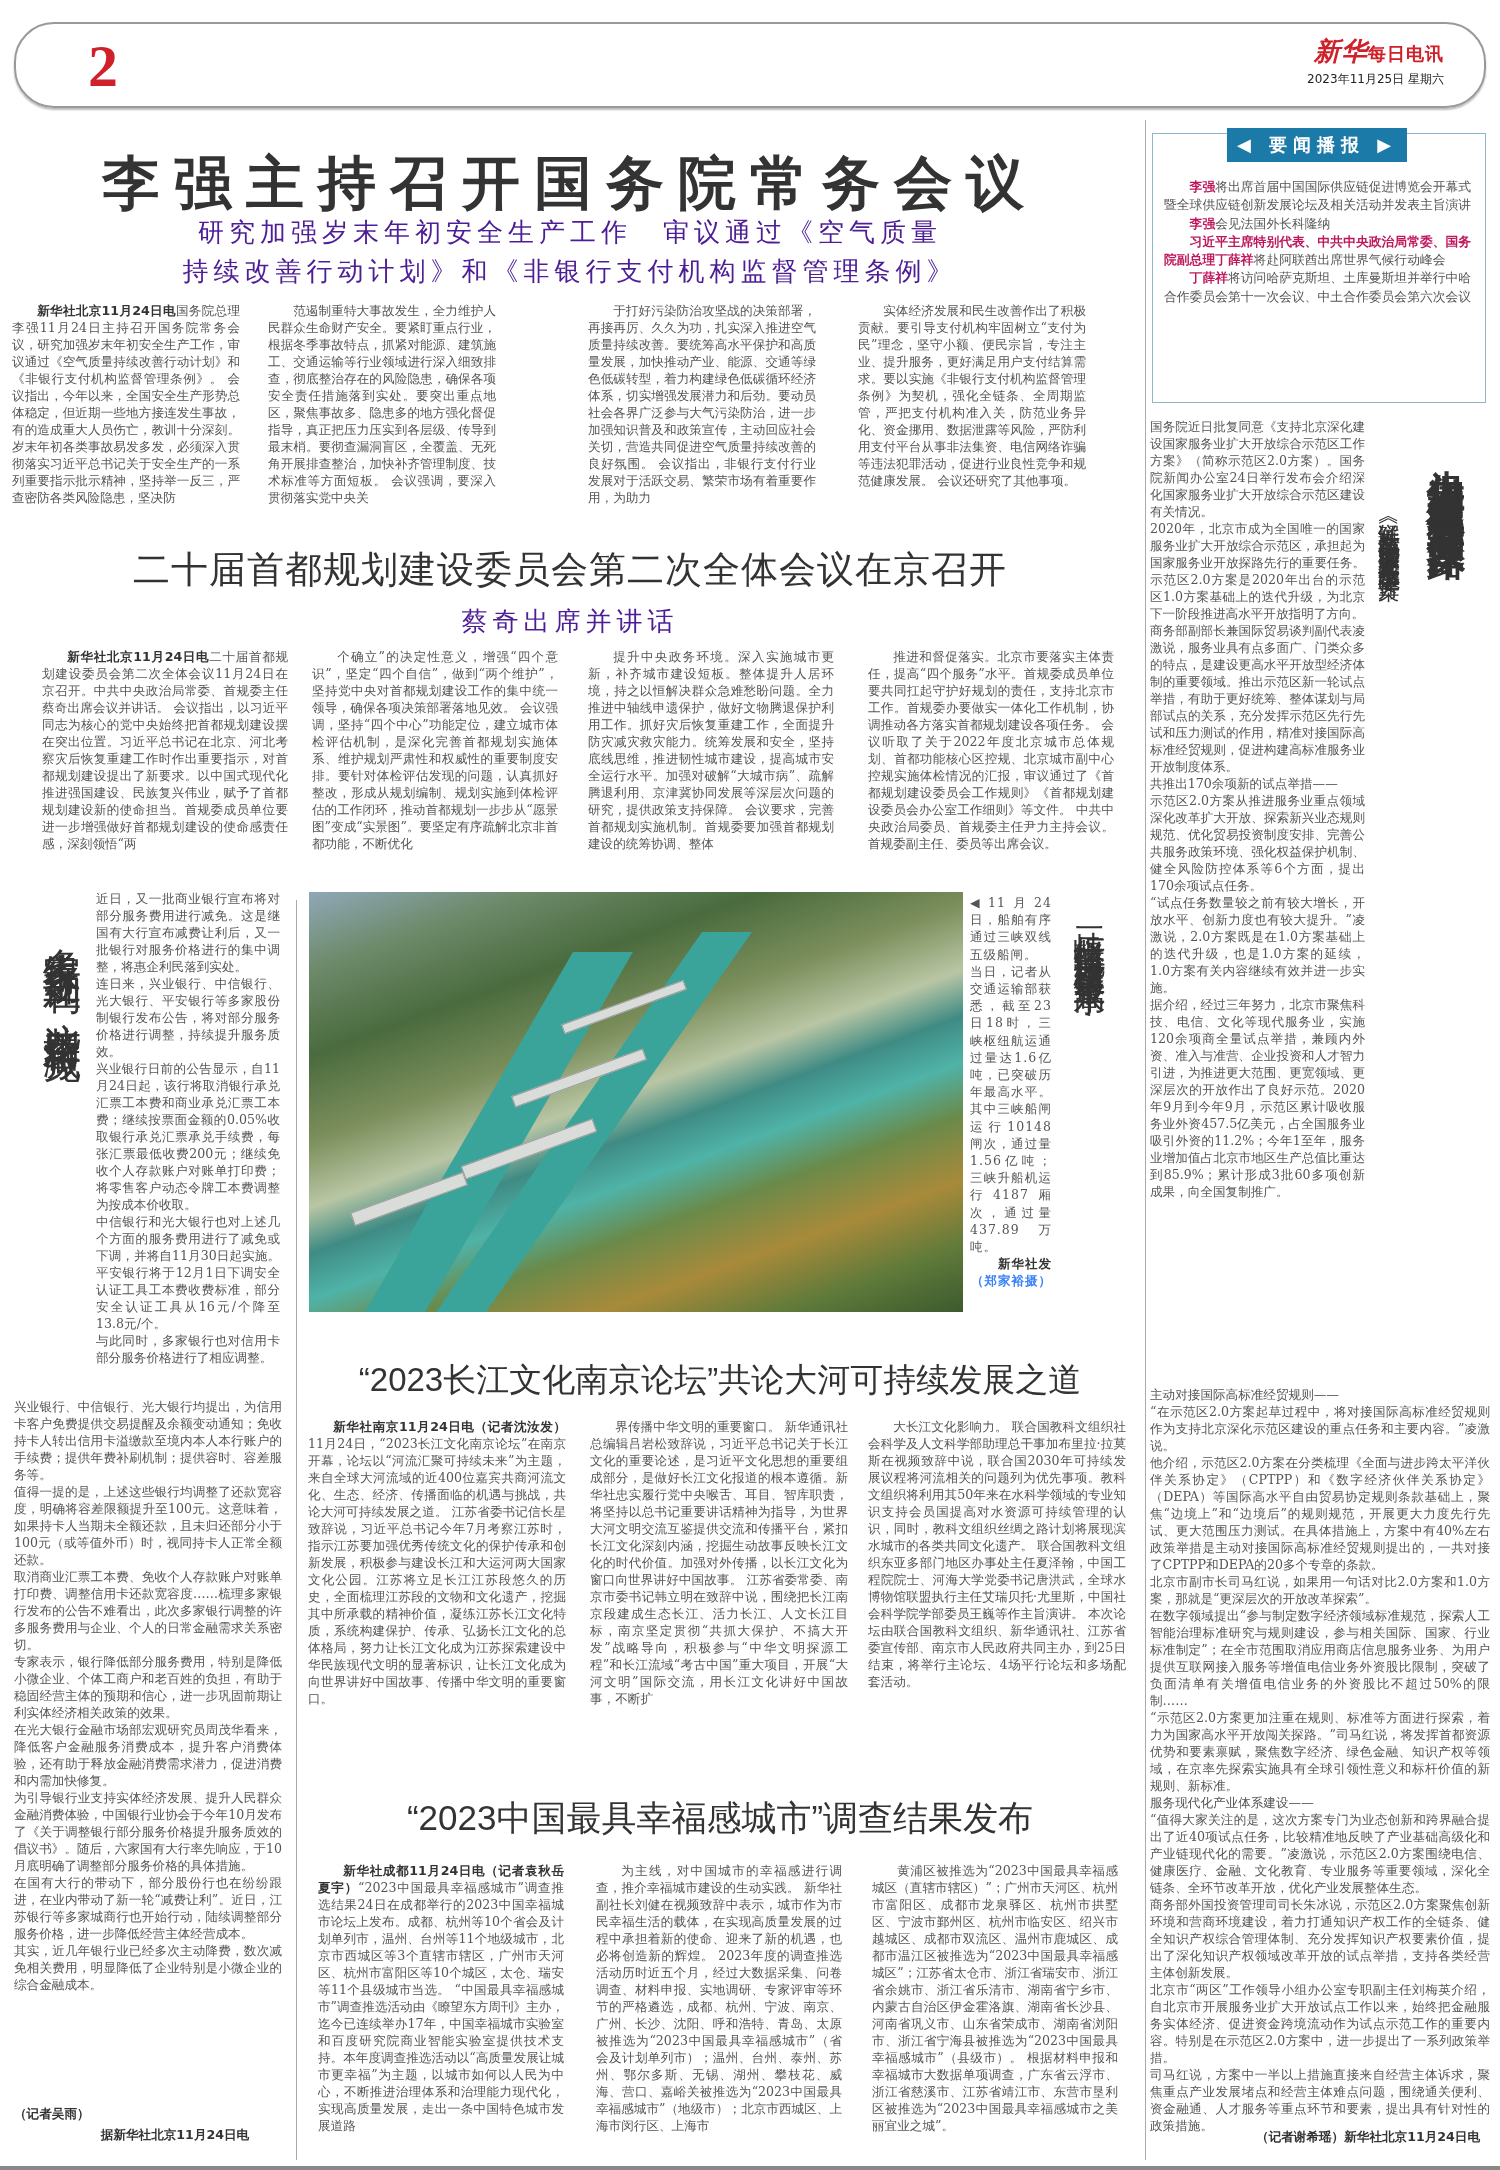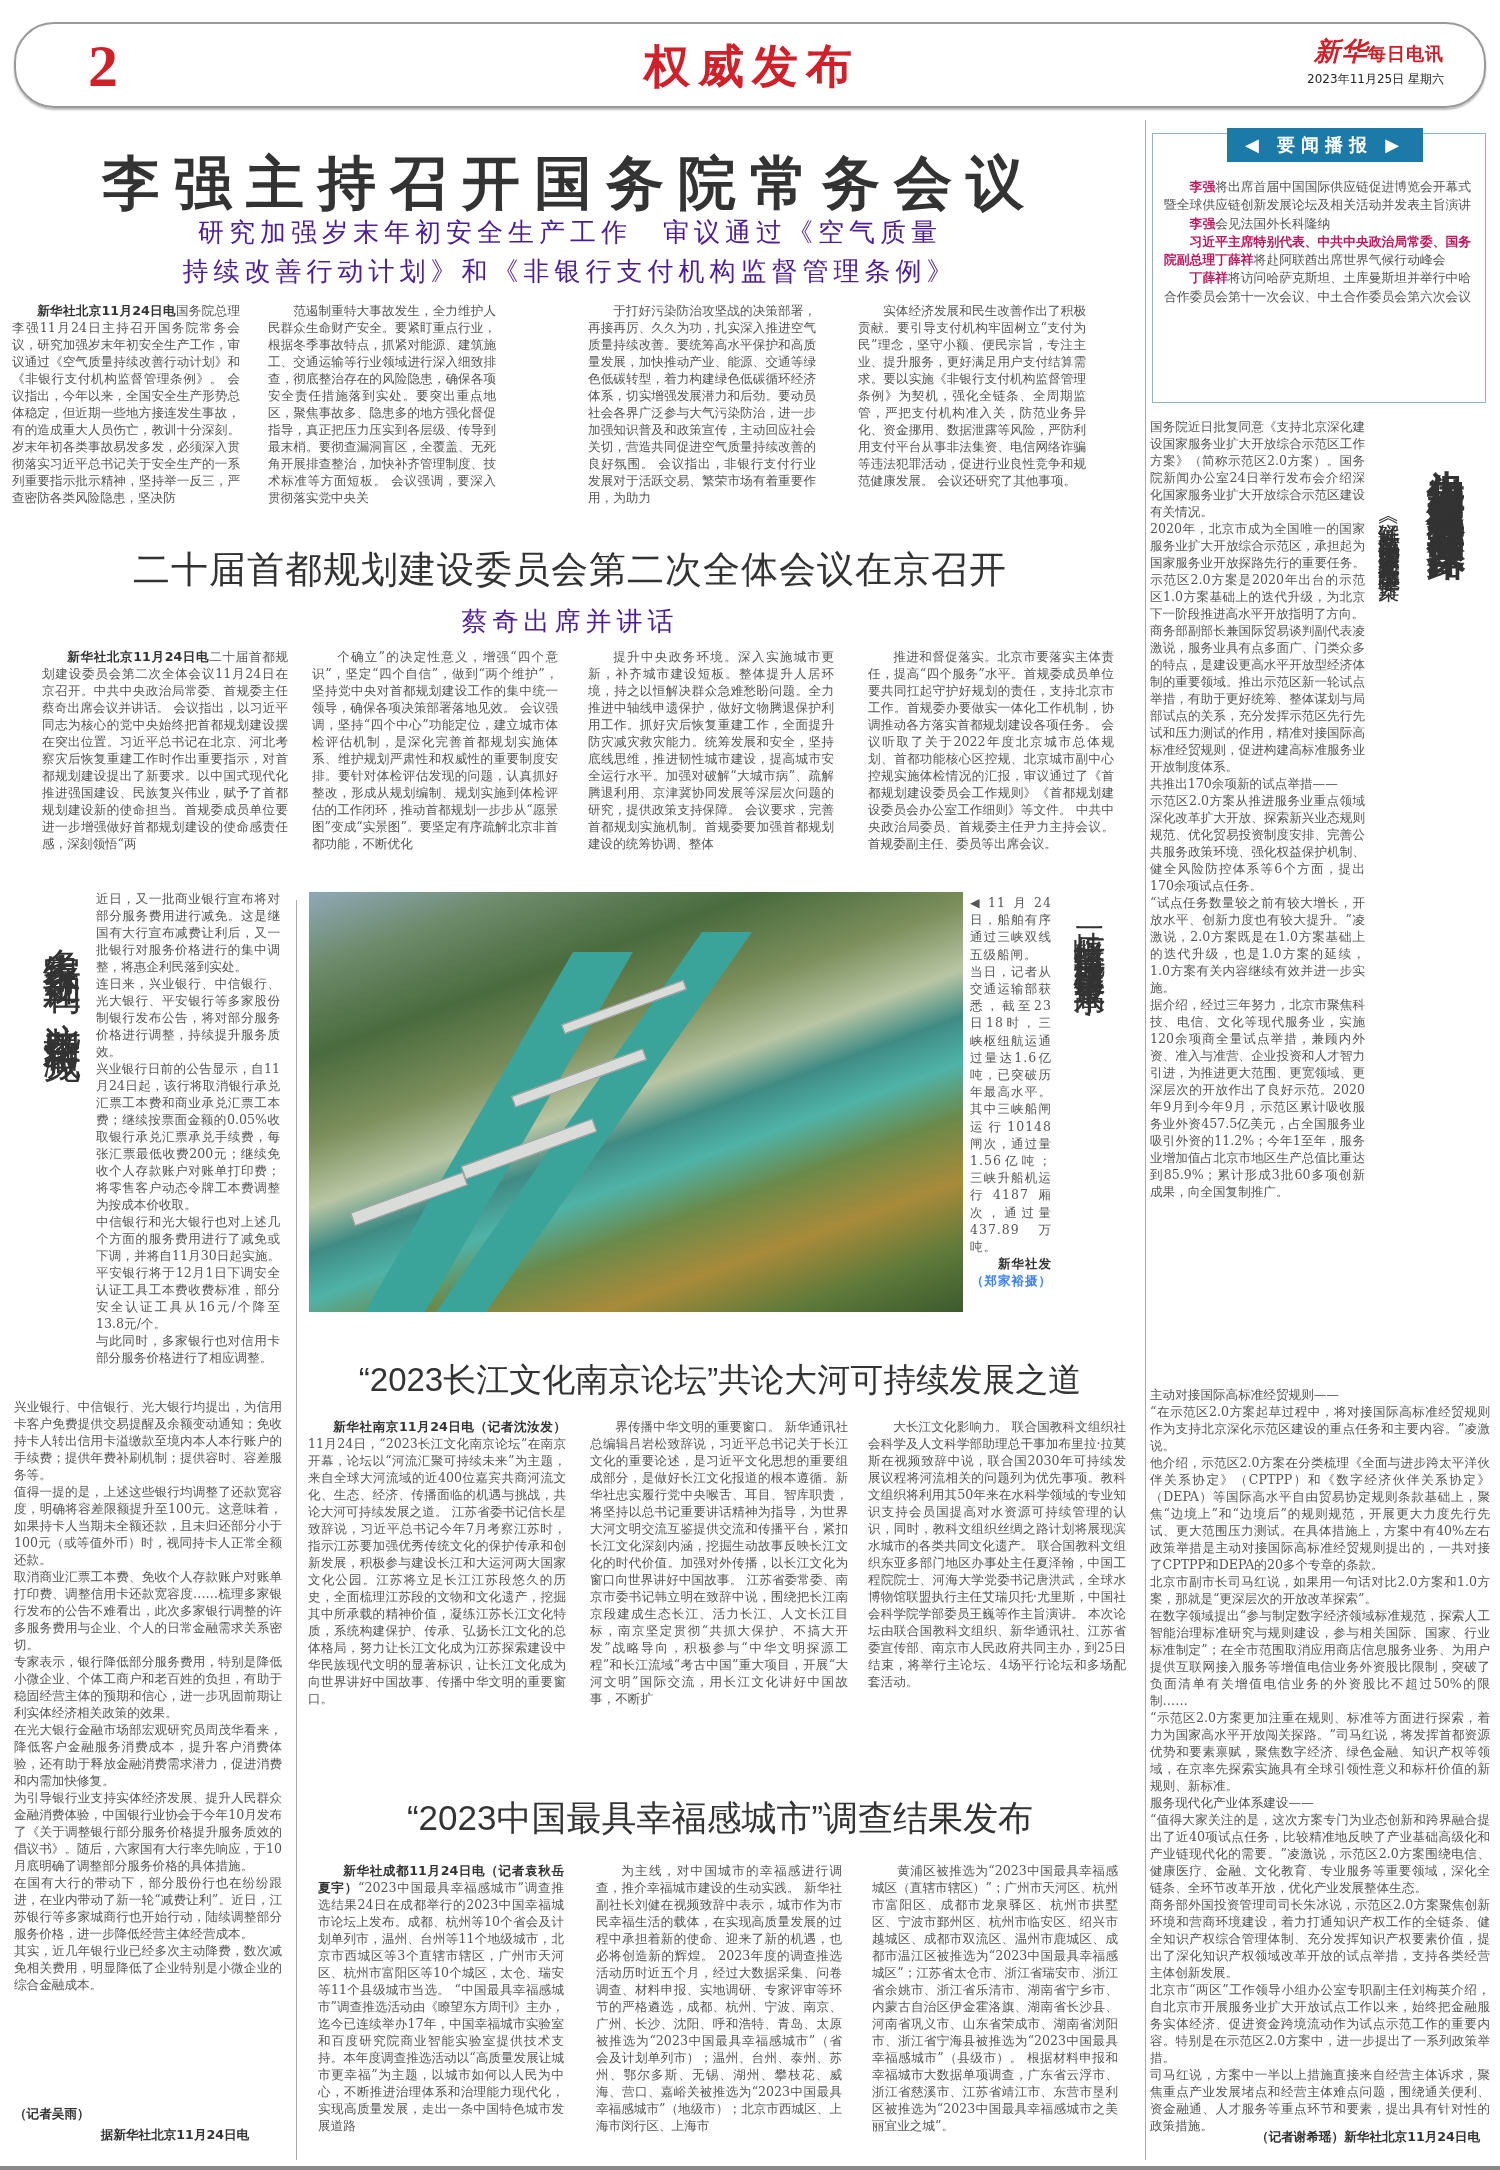--- a/index.html
+++ b/index.html
@@ -14,36 +14,35 @@
 .brand .b2{font-family:"DejaVu Sans",sans-serif;font-size:12px;color:#222;margin-top:2px}
 .h1{font-size:58px;font-weight:bold;color:#333;letter-spacing:14px;text-align:center;font-family:"DejaVu Serif",serif}
 .sub{font-size:26px;color:#4c1d95;letter-spacing:5px;text-align:center;font-family:"DejaVu Sans",sans-serif}
 .h2{font-size:37px;color:#333;font-family:"DejaVu Serif",serif;letter-spacing:1px;text-align:center}
 .h3{font-size:33px;color:#333;font-family:Liberation Sans, sans-serif;text-align:center}
 .col{font-size:12.6px;line-height:17px;color:#555;text-align:justify}
 .col p{text-indent:2em}
 .col b{color:#333;font-family:"DejaVu Sans",sans-serif}
 .vert{writing-mode:vertical-rl;font-size:36px;color:#333;letter-spacing:4px}
 .news-box{left:1152px;top:133px;width:334px;height:270px;border:1px solid #8fb3c8}
-.news-tab{left:1227px;top:128px;width:196px;height:34px;background:#1c7aa8;color:#fff;font-family:"DejaVu Sans",sans-serif;font-size:18px;font-weight:bold;letter-spacing:6px;text-align:center;line-height:34px}
+.news-tab{left:1227px;top:128px;width:180px;height:34px;background:#1c7aa8;color:#fff;font-family:"DejaVu Sans",sans-serif;font-size:18px;font-weight:bold;letter-spacing:6px;text-align:center;line-height:34px}
 .news-list{left:1164px;top:178px;width:312px;font-size:12.8px;line-height:18.3px;color:#555}
 .news-list div{text-indent:2em}
 .news-list b{color:#be185d;font-family:Liberation Sans, sans-serif}
 .photo{left:309px;top:892px;width:654px;height:420px;background:linear-gradient(160deg,#8fa8b8 0%,#6d8a6a 12%,#4a6b3e 25%,#7c8f5c 38%,#b9c6a4 48%,#3f8b84 55%,#4fb3a8 62%,#6a8a4a 70%,#a88a3a 80%,#5f7a3a 90%,#3c5a2e 100%);overflow:hidden}
 .photo .lock{position:absolute;background:#d9dcd8;border:1px solid #999}
 .photo .water{position:absolute;background:#3aa39a}
 .rule{background:#aaa}
 .footer-line{left:0;top:2166px;width:1500px;height:4px;background:#888}
 </style>
 </head>
 <body>
 
 <div class="abs header">
   <div class="abs page-num">2</div>
-  <div class="abs section-title">权威发布</div>
   <div class="abs brand">
     <div class="b1"><span>新华</span><small>每日电讯</small></div>
     <div class="b2">2023年11月25日 星期六</div>
   </div>
 </div>
 
 <div class="abs h1" style="left:20px;top:145px;width:1100px">李强主持召开国务院常务会议</div>
 <div class="abs sub" style="left:20px;top:215px;width:1100px">研究加强岁末年初安全生产工作　审议通过《空气质量</div>
 <div class="abs sub" style="left:20px;top:254px;width:1100px">持续改善行动计划》和《非银行支付机构监督管理条例》</div>
 <div class="abs col" style="left:12px;top:302px;width:228px">

